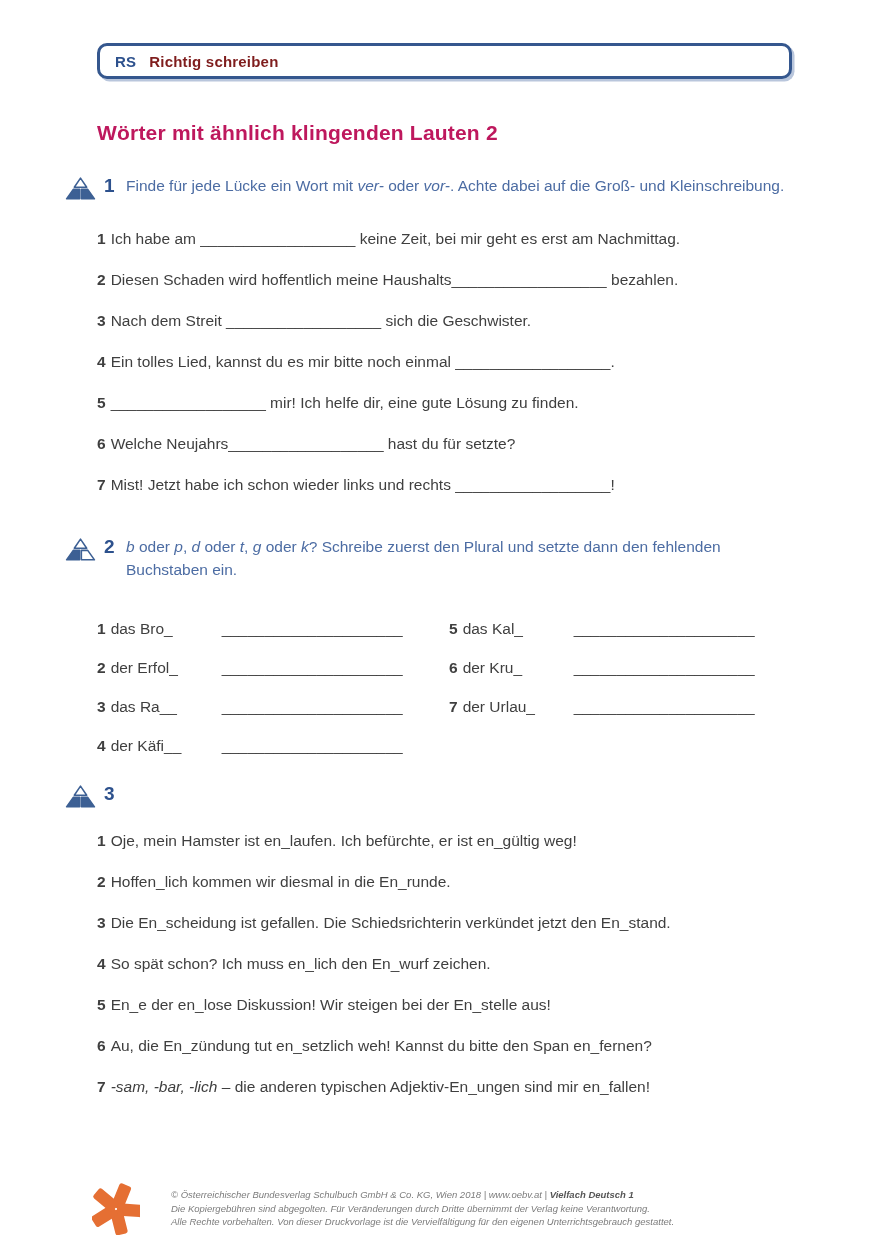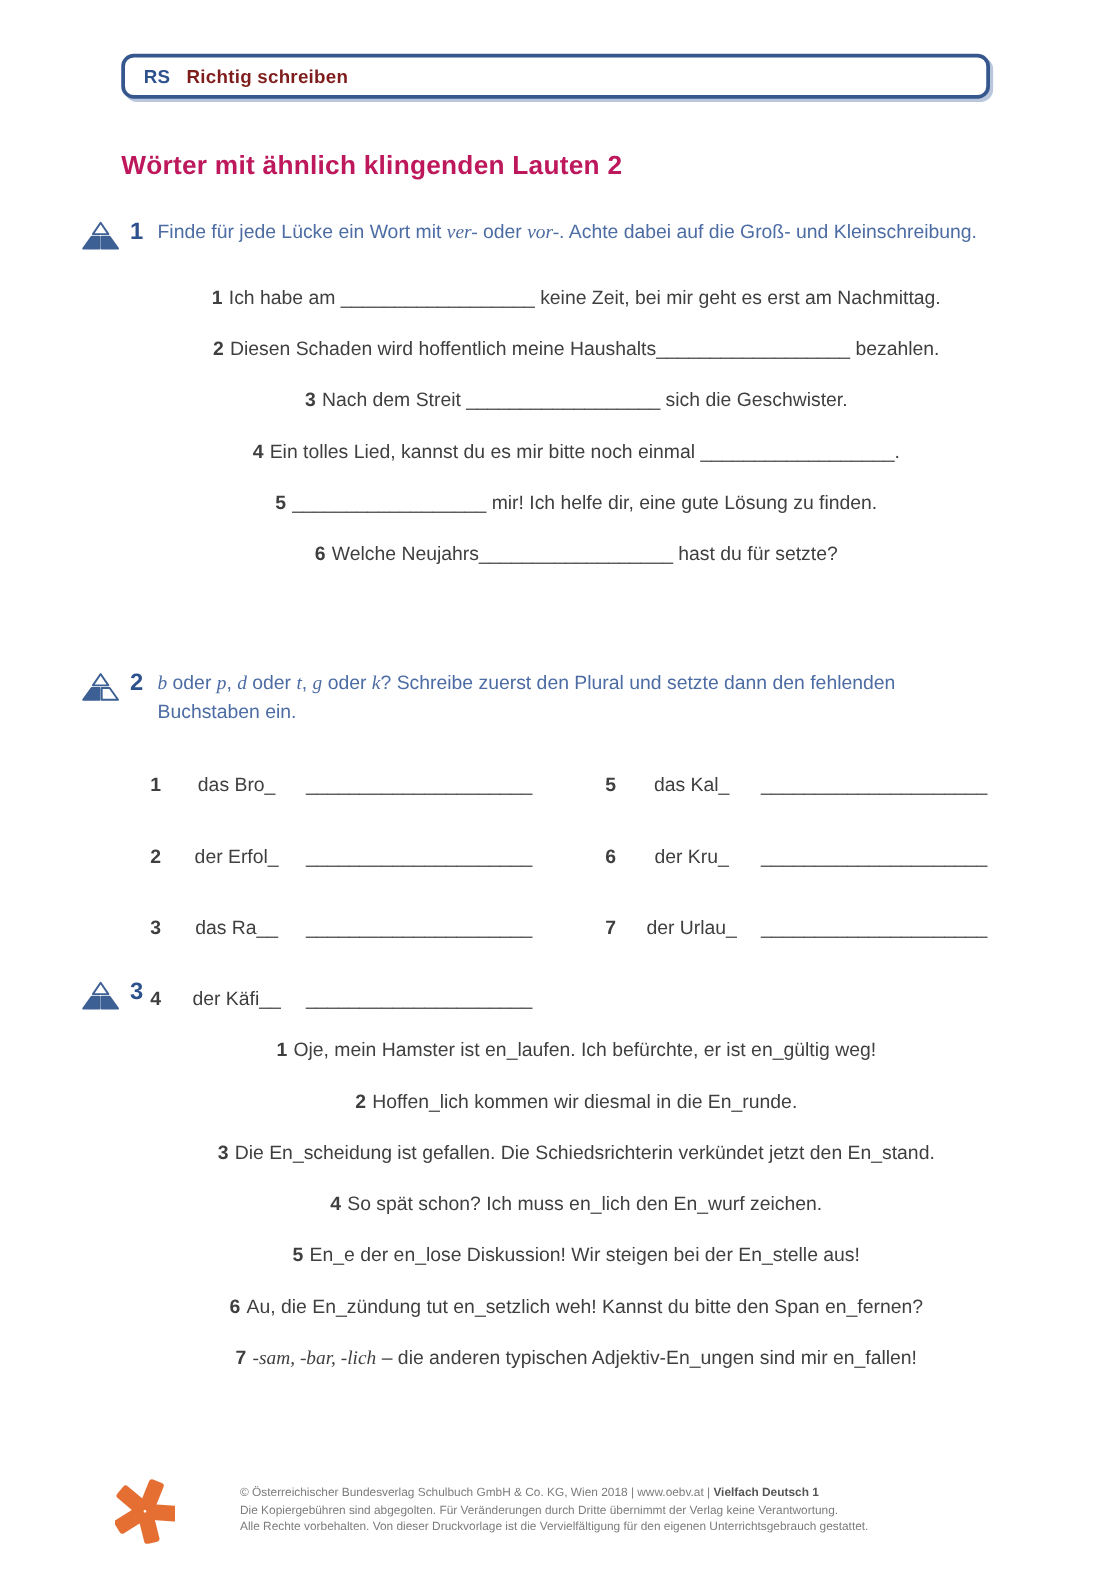--- a/index.html
+++ b/index.html
@@ -20,34 +20,34 @@
     position:absolute;left:97px;top:121px;margin:0;
     font-size:21px;font-weight:bold;color:#be185d;letter-spacing:.2px;
   }
   
   .exercise{position:absolute;left:65px;width:760px;}
   .ex-0{top:174px;} .ex-1{top:535px;} .ex-2{top:782px;}
   .ex-head{display:flex;align-items:flex-start;}
   .pyr{width:31px;height:25px;flex:0 0 31px;margin-top:2px;}
   .exnum{font-size:19px;font-weight:bold;color:#2d518d;margin:0 0 0 8px;width:22px;flex:0 0 22px;line-height:23px;}
   .instruction{font-size:15.5px;line-height:23px;color:#4c6ca3;width:660px;}
-  .it{font-style:italic;font-family:Liberation Serif, serif;}
+  .it{font-style:italic;}
   .bd{font-weight:bold;}
-  .items{margin:26px 0 0 32px;text-align:center;}
+  .items{margin:26px 0 0 32px;}
   .ex-2 .items{margin-top:20px;}
   .item{font-size:15.5px;line-height:23px;margin-bottom:18px;color:#3f3f3f;white-space:nowrap;}
   .inum{font-weight:bold;margin-right:5px;}
   
-  .grid{display:grid;grid-template-columns:352px auto;grid-auto-flow:column;grid-template-rows:repeat(4,23px);row-gap:34px;margin:36px 0 0 32px;}
+  .grid{display:grid;grid-template-columns:352px auto;grid-auto-flow:column;grid-template-rows:repeat(4,23px);row-gap:16px;margin:36px 0 0 32px;}
   .cell{font-size:15.5px;line-height:23px;white-space:nowrap;}
   .stem{display:inline-block;width:111px;}
   .blank{letter-spacing:0;}
   
   .footer-logo{position:absolute;left:92px;top:1181px;width:48px;height:54px;}
-  .footer-lines{position:absolute;left:192px;top:1188px;font-size:9.5px;line-height:13.5px;color:#7c7c7c;}
+  .footer-lines{position:absolute;left:171px;top:1188px;font-size:9.5px;line-height:13.5px;color:#7c7c7c;font-style:italic;}
   .footer-lines .bd{color:#565656;}
 </style>
 </head>
 <body>
 
 <div class="page">
 
   <div class="header-box">
     <span class="header-code">RS</span>
     <span class="header-label">Richtig schreiben</span>
@@ -65,20 +65,21 @@
       <span class="exnum">1</span>
       <div class="instruction"><span>Finde für jede Lücke ein Wort mit </span><span class="it">ver-</span><span> oder </span><span class="it">vor-</span><span>. Achte dabei auf die Groß- und Kleinschreibung.</span></div>
     </div>
     <div class="items">
         <div class="item"><span class="inum">1</span><span>Ich habe am __________________ keine Zeit, bei mir geht es erst am Nachmittag.</span></div>
         <div class="item"><span class="inum">2</span><span>Diesen Schaden wird hoffentlich meine Haushalts__________________ bezahlen.</span></div>
         <div class="item"><span class="inum">3</span><span>Nach dem Streit __________________ sich die Geschwister.</span></div>
         <div class="item"><span class="inum">4</span><span>Ein tolles Lied, kannst du es mir bitte noch einmal __________________.</span></div>
         <div class="item"><span class="inum">5</span><span>__________________ mir! Ich helfe dir, eine gute Lösung zu finden.</span></div>
         <div class="item"><span class="inum">6</span><span>Welche Neujahrs__________________ hast du für setzte?</span></div>
+        <div class="item"><span class="inum">7</span><span>Mist! Jetzt habe ich schon wieder links und rechts __________________!</span></div>
       </div>
   </section>
 
   <section class="exercise ex-1">
     <div class="ex-head">
       <svg class="pyr" viewBox="0 0 36 28">
         <path d="M18 2 L25.2 12.6 L10.8 12.6 Z" stroke="#3d6094" stroke-width="1.8" stroke-linejoin="round" fill="#ffffff"></path>
         <path d="M9.6 15 L17 15 L17 26 L1.8 26 Z" stroke="#3d6094" stroke-width="1.8" stroke-linejoin="round" fill="#3d6094"></path>
         <path d="M19 15 L26.4 15 L34.2 26 L19 26 Z" stroke="#3d6094" stroke-width="1.8" stroke-linejoin="round" fill="#ffffff"></path>
       </svg>

